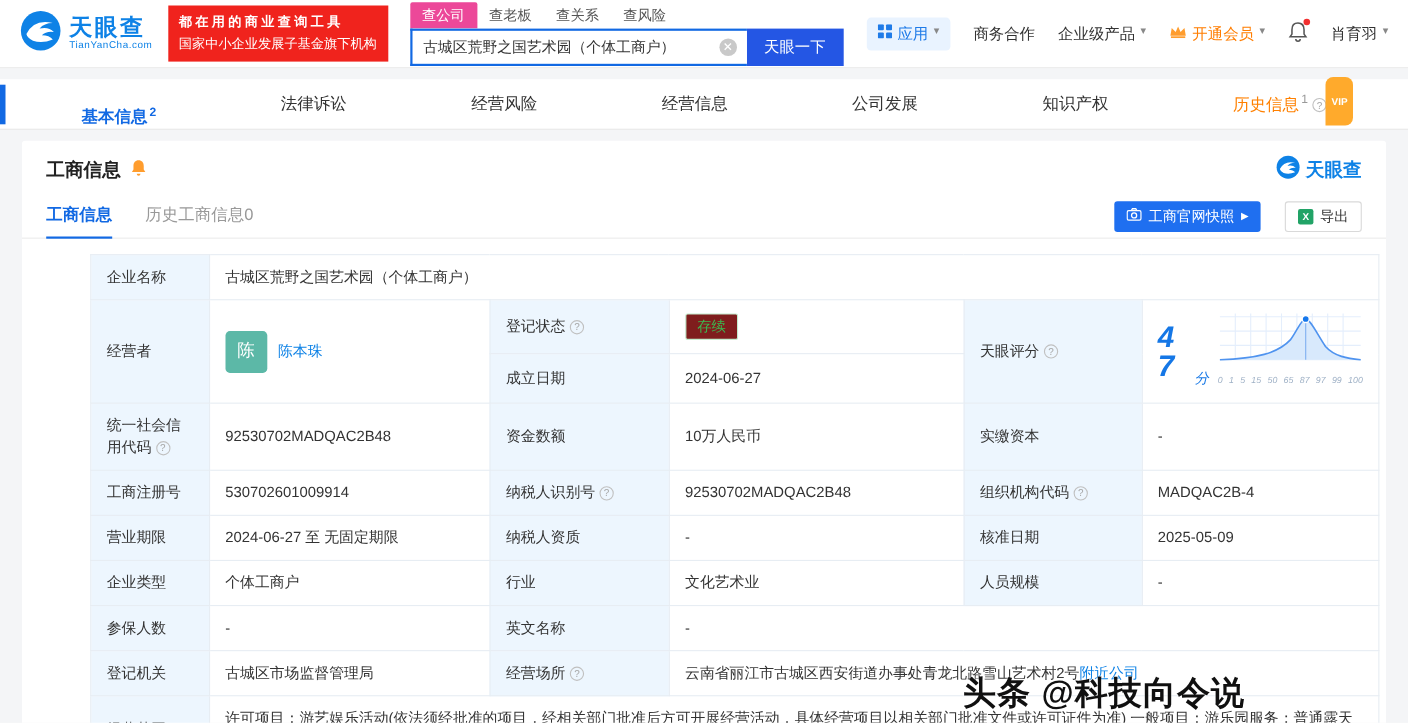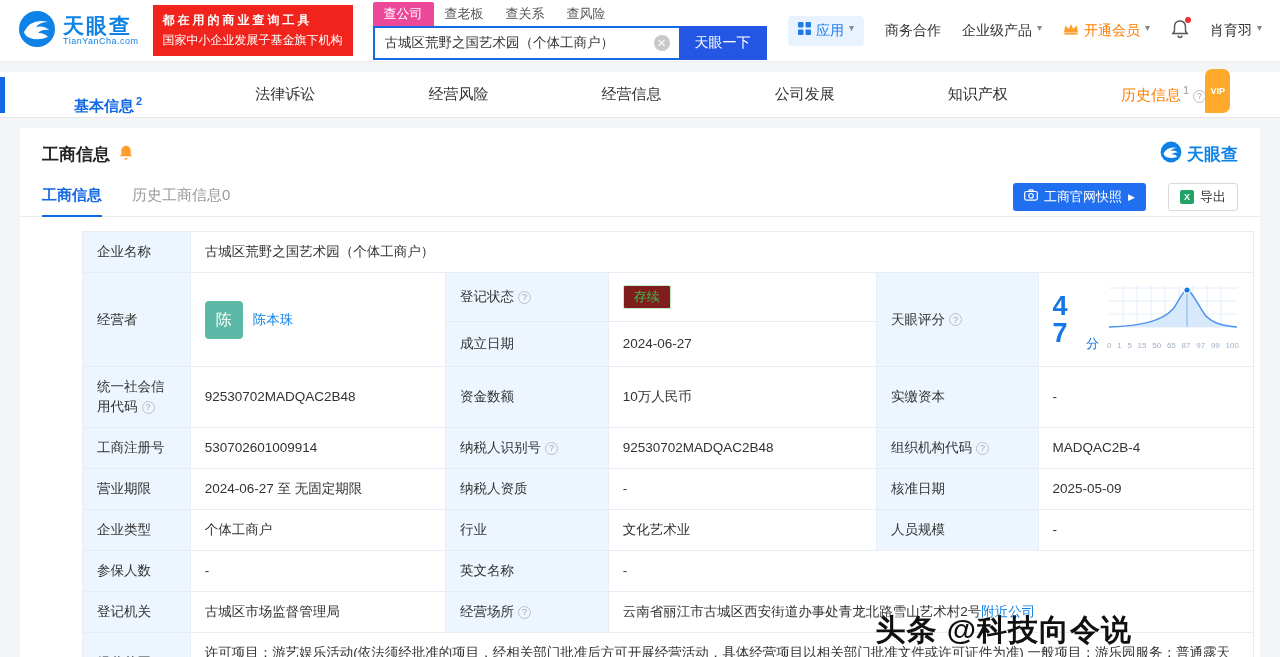--- a/index.html
+++ b/index.html
@@ -85,21 +85,21 @@
   .info-table td { border:1px solid #e7edf3; padding:10px 14px; line-height:20px;
     vertical-align:middle; word-break:break-all; }
   .info-table td.lbl { background:#edf6fe; }
   .c1{width:9.2%} .c2{width:21.8%} .c3{width:13.9%} .c4{width:22.9%} .c5{width:13.8%} .c6{width:18.4%}
   .operator-cell { display:flex; align-items:center; gap:10px; }
   .avatar { width:38px; height:38px; background:#5cb8a7; border-radius:4px; color:#fff;
     font-size:16px; display:flex; align-items:center; justify-content:center; flex:none; cursor:pointer; }
   .link { color:#0e82e6; text-decoration:none; cursor:pointer; }
   .badge-green { display:inline-block; padding:1px 10px; background:#7f1d1d; color:#3bb950;
     border:1px solid #c3ecce; border-radius:2px; font-size:13px; }
-  .score-cell-inner { display:flex; align-items:center; gap:8px; }
+  .score-cell-inner { display:flex; align-items:center; gap:8px;font-style:italic; }
   .score-num { font-size:27px; font-weight:bold; color:#1577e6; line-height:1; }
   .score-unit { font-size:13px; color:#1577e6; align-self:flex-end; margin-bottom:2px; }
   .score-chart { width:132px; flex:none; }
   .score-ticks { display:flex; justify-content:space-between; font-size:8px; color:#9fb1c6;
     margin-top:1px; }
   .nearby { margin-left:0; white-space:nowrap; }
 
   
   .watermark { position:absolute; right:148px; bottom:6px; font-size:30px; font-weight:bold;
     color:#101010; letter-spacing:1px; text-shadow:0 0 3px rgba(255,255,255,.85);

